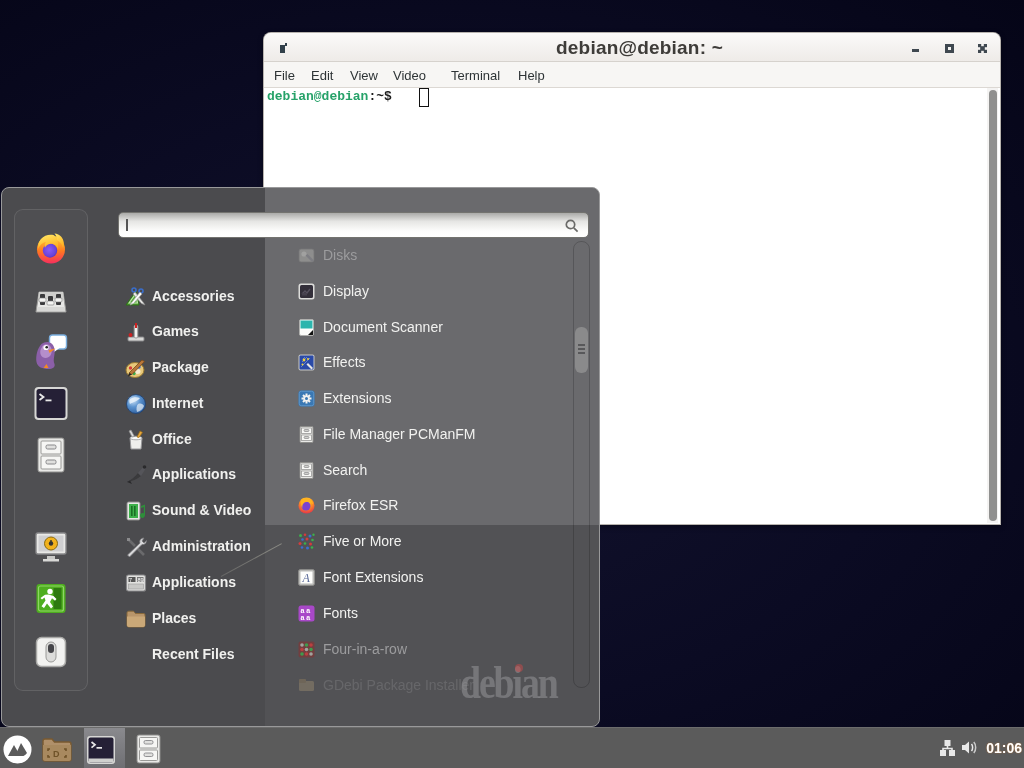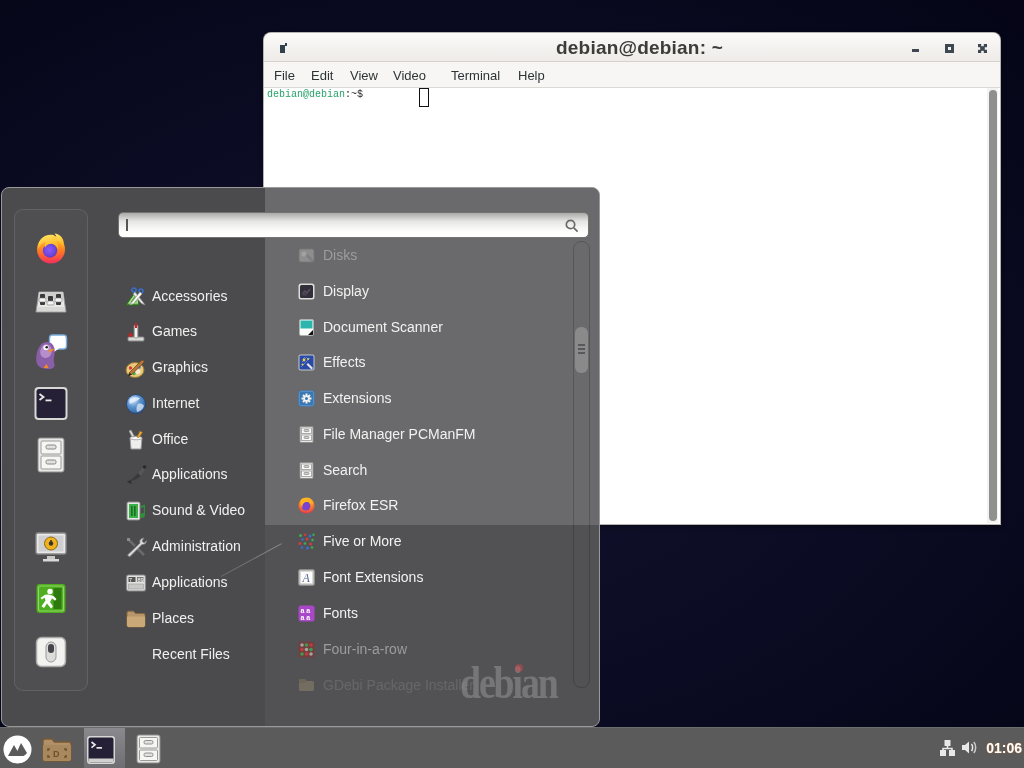--- a/index.html
+++ b/index.html
@@ -31,21 +31,21 @@
   .wbtn { position:absolute; top:0; height:29px; width:20px; color:#3f4850; }
   #term .menubar {
     position:absolute; left:0; top:29px; width:100%; height:26px;
     background:#f7f6f4; border-bottom:1px solid #dcd8d3;
     font-size:13px; color:#2e3436;
   }
   #term .menubar span { position:absolute; top:6px;text-align:right; }
   #term .content {
     position:absolute; left:1px; top:55px; width:734px; height:435px;
     background:#fff;
-    font-family:"Liberation Mono", monospace; font-size:10px; font-weight:normal;
+    font-family:"Liberation Mono", monospace; font-size:13px; font-weight:bold;
   }
   #term .prompt { position:absolute; left:2px; top:1px; color:#26a269; white-space:pre; }
   #term .prompt .dark { color:#1c1c1c; }
   #term .cursor { position:absolute; left:154px; top:0px; width:10px; height:19px; border:1.5px solid #111; }
   #term .sbtrack { position:absolute; right:1px; top:0px; width:11px; height:435px; background:#f4f3f2; }
   #term .sbthumb { position:absolute; right:2px; top:2px; width:8px; height:431px; background:#90908f; border-radius:4px; }
 
   
   #menu {
     position:absolute; left:1px; top:187px; width:599px; height:540px;
@@ -73,21 +73,21 @@
   #searchbox .caret { position:absolute; left:7px; top:6px; width:1.5px; height:12px; background:#555; }
   #allapps {
     position:absolute; left:116px; top:62px; width:130px; height:29px;
     background:linear-gradient(#737378, #58585d);
     border:1px solid #85858a;
     border-radius:6px;
     line-height:27px; padding-left:11px; font-size:14px; color:#fdfdfd;
   }
   .cat { position:absolute; left:116px; height:24px; font-size:14px; color:#f0f0ee; }
   .cat .ic { position:absolute; left:7px; top:1px; width:22px; height:22px; }
-  .cat .tx { position:absolute; left:34px; top:3px; white-space:nowrap; }
+  .cat .tx { position:absolute; left:34px; top:3px; white-space:nowrap;font-weight:bold; }
   .app { position:absolute; left:287px; height:24px; font-size:14px; color:#f2f2f0; }
   .app .ic { position:absolute; left:9px; top:3px; width:17px; height:17px; }
   .app .tx { position:absolute; left:34px; top:3px; white-space:nowrap; }
   .app.dim { color:#9c9c9e; }
   #mtrack {
     position:absolute; left:571px; top:53px; width:17px; height:447px;
     border:1px solid rgba(0,0,0,0.18);
     border-radius:8px;
   }
   #mthumb {
@@ -276,21 +276,21 @@
     <div class="cat" style="top:168px">
       <svg class="ic" viewBox="0 0 22 22">
         <ellipse cx="10" cy="13" rx="9" ry="7.5" fill="#e8c87a" stroke="#9a7a30" stroke-width="1"></ellipse>
         <ellipse cx="12.5" cy="14.5" rx="3" ry="2.5" fill="#f7ecd2"></ellipse>
         <circle cx="5.5" cy="11" r="1.7" fill="#d43c3c"></circle>
         <circle cx="9" cy="16.5" r="1.7" fill="#3cae4c"></circle>
         <circle cx="14" cy="10" r="1.7" fill="#3c6ed4"></circle>
         <path d="M4 16 L17 3 L19.5 4.5 L7 17.5 Z" fill="#b8773a" stroke="#7a4a1a" stroke-width="0.8"></path>
         <path d="M3 19.5 L4 16 L7 17.5 Z" fill="#222"></path>
       </svg>
-      <span class="tx">Graphics</span>
+      <span class="tx">Package</span>
     </div>
     <div class="cat" style="top:204px">
       <svg class="ic" viewBox="0 0 22 22">
         <defs>
             <radialGradient id="glb" cx="35%" cy="30%" r="80%">
           <stop offset="0%" stop-color="#cfe4f7"></stop>
               <stop offset="45%" stop-color="#5b93cf"></stop>
               <stop offset="100%" stop-color="#2a5a9a"></stop>
         </radialGradient>
           </defs>

